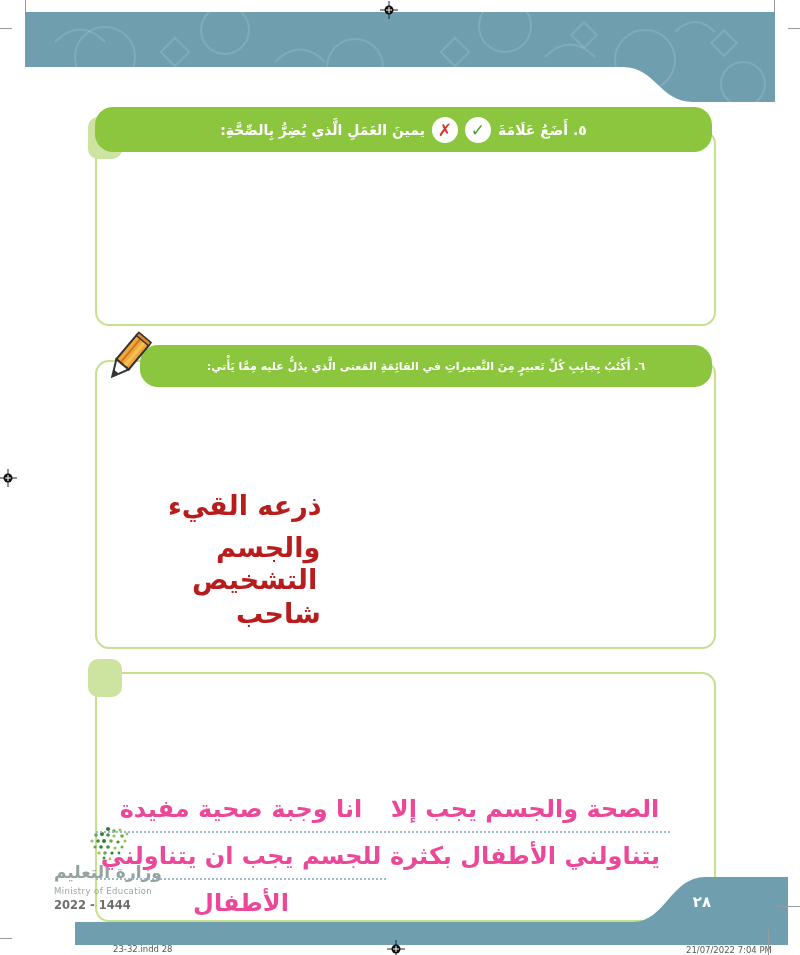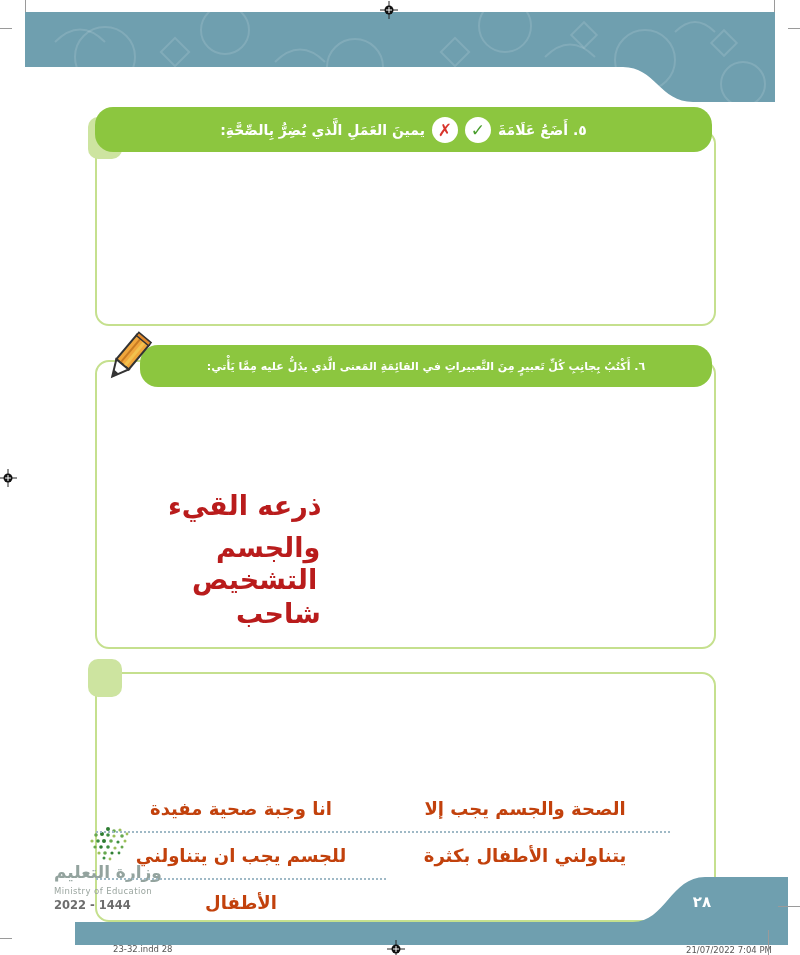--- a/index.html
+++ b/index.html
@@ -43,21 +43,21 @@
   table.match td{height:36px;font-size:12.5px;font-weight:bold;color:#222;
                  text-align:right;padding:0 8px;line-height:1.2;}
   table.match td.meaning{padding:0;}
   .blue-ans{position:absolute;color:#b91c1c;font-weight:bold;font-size:27px;line-height:1;
             white-space:nowrap;z-index:2;direction:rtl;}
 
   
   .photo{position:absolute;}
   .ansblock{position:absolute;direction:rtl;z-index:2;}
   .ansline{height:45px;display:flex;align-items:center;justify-content:center;
-           color:#c2410c;font-weight:bold;font-size:18px;line-height:1;}
+           color:#ec4899;font-weight:bold;font-size:24px;line-height:1;}
   .ansline.ruled{border-bottom:2px dotted #9fb9c6;}
 
   
   .moe{position:absolute;left:48px;top:826px;width:150px;height:95px;z-index:1;}
   .moe-dots{position:absolute;left:38px;top:0;z-index:1;}
   .moe-ar{position:absolute;left:6px;top:36px;font-size:17px;font-weight:bold;color:#93A39E;
           direction:rtl;white-space:nowrap;}
   .moe-en{position:absolute;left:6px;top:60px;font-size:8.5px;color:#9aa59f;letter-spacing:.4px;}
   .moe-years{position:absolute;left:6px;top:72px;font-size:11.5px;color:#6d6d6d;font-weight:bold;}
   .wave{position:absolute;left:75px;top:877px;z-index:3;}

